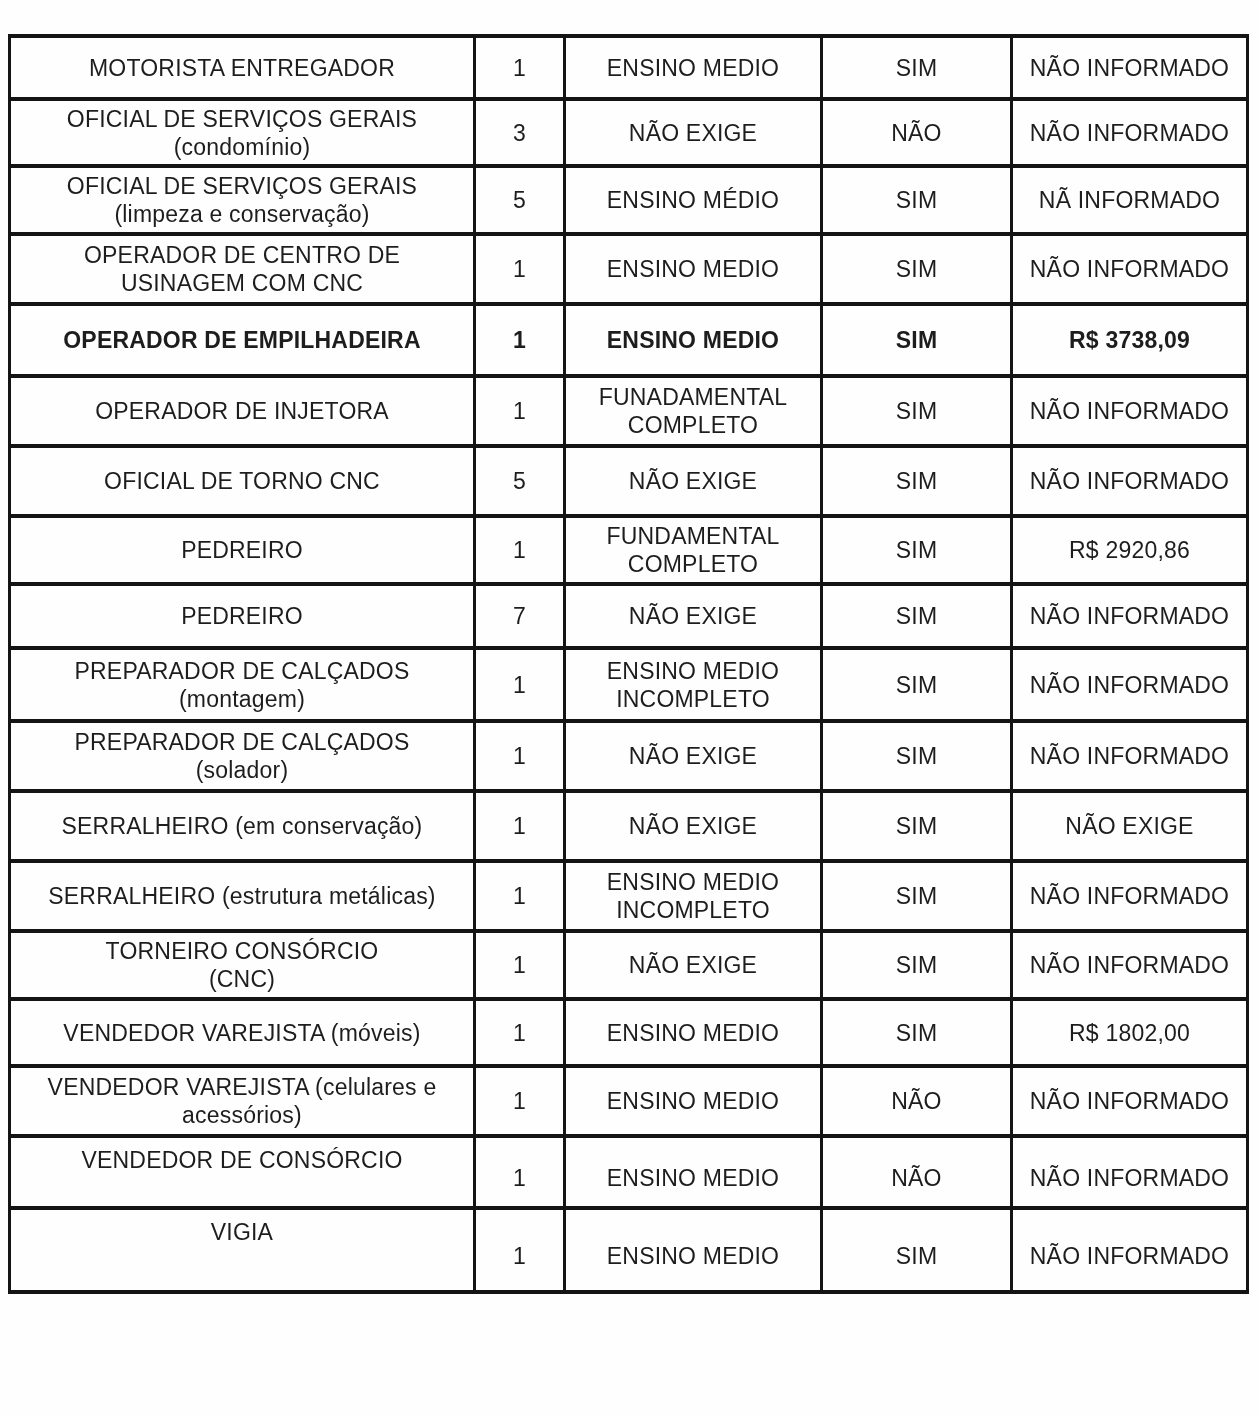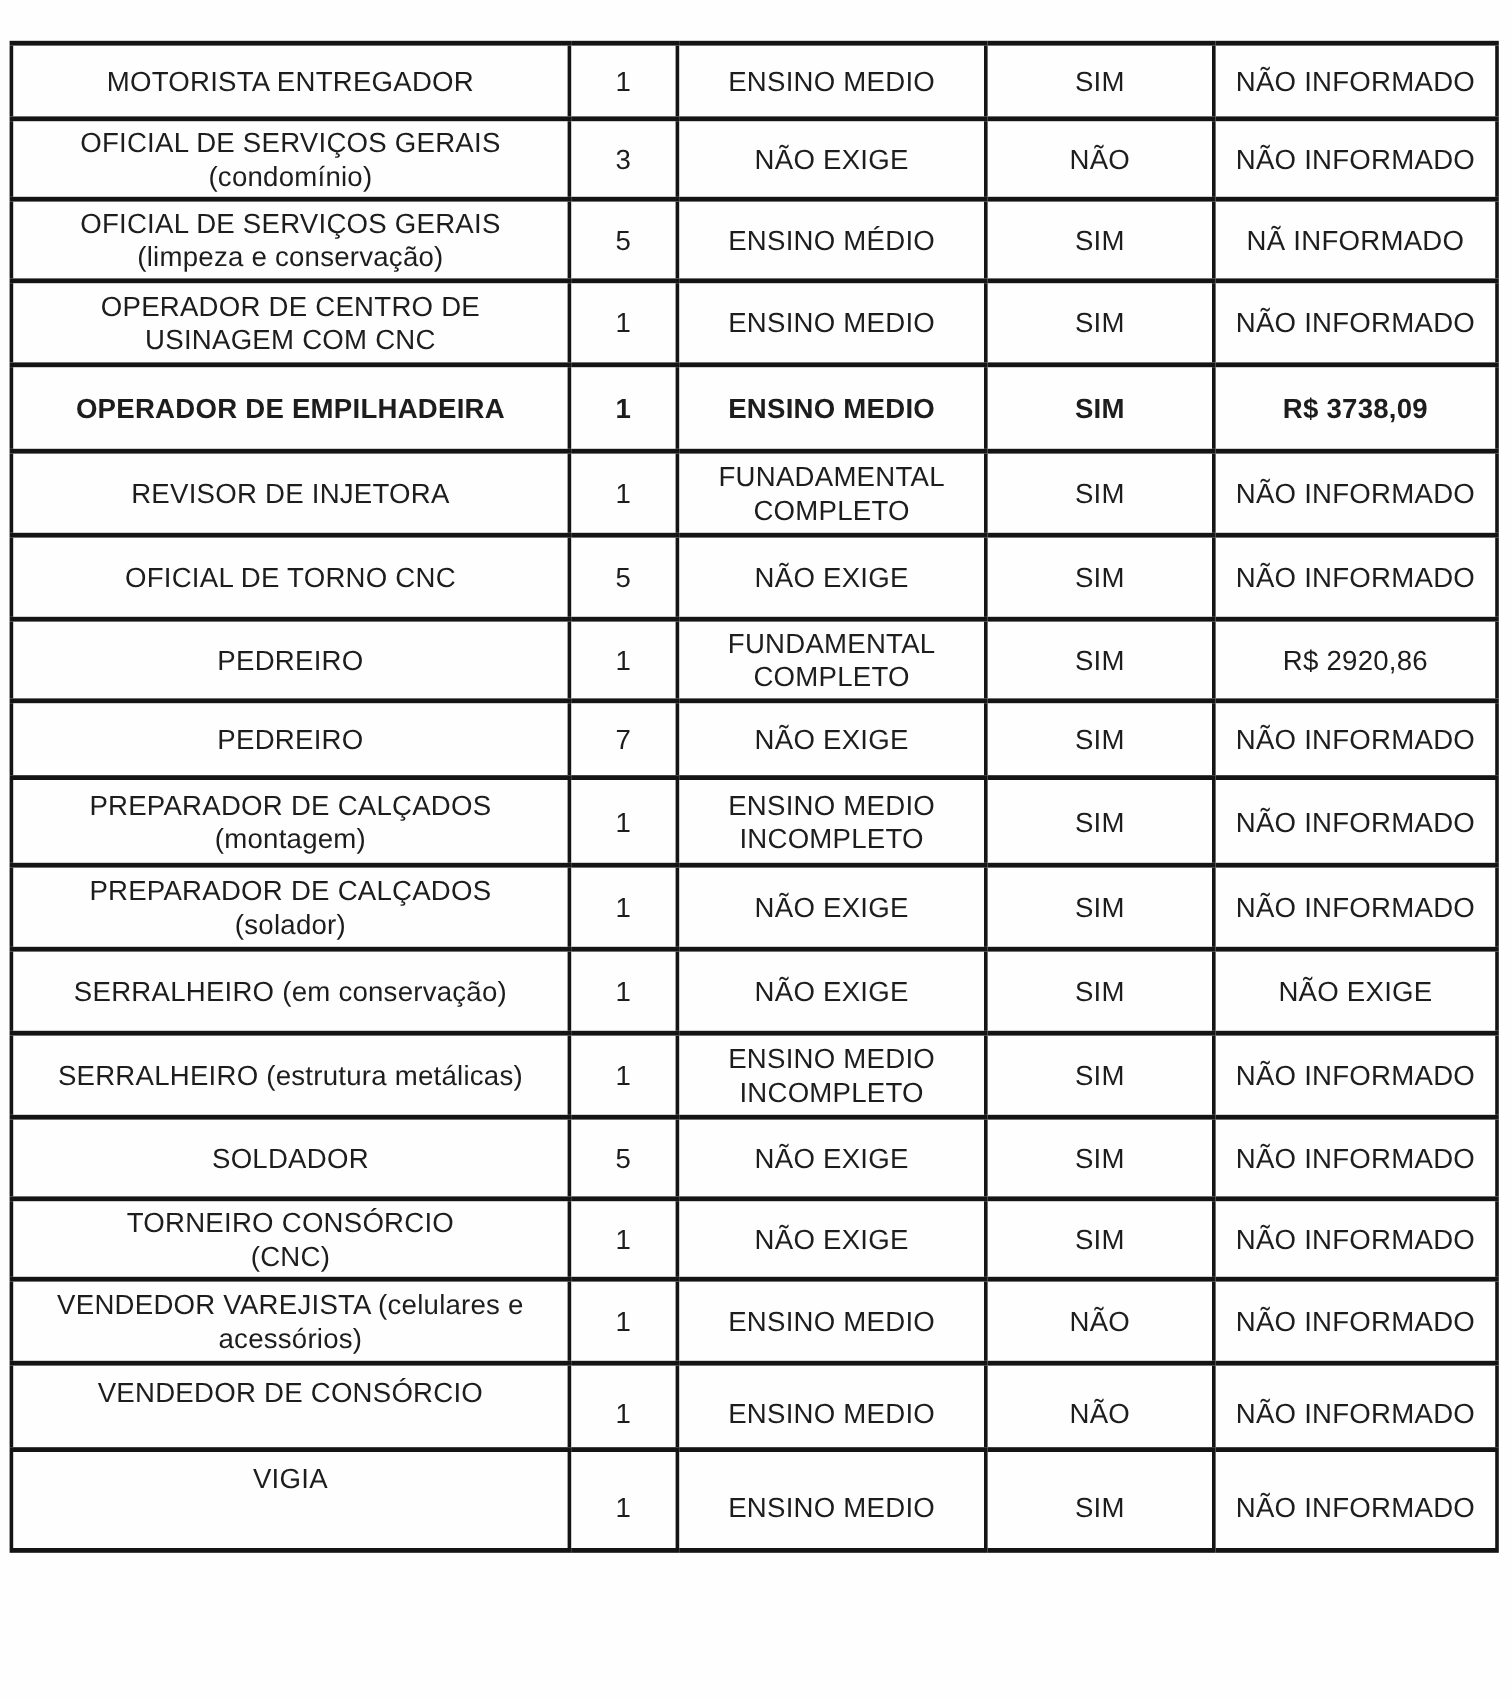--- a/index.html
+++ b/index.html
@@ -121,21 +121,21 @@
     <td>NÃO INFORMADO</td>
   </tr>
         <tr>
     <td>OPERADOR DE EMPILHADEIRA</td>
     <td>1</td>
     <td>ENSINO MEDIO</td>
     <td>SIM</td>
     <td>R$ 3738,09</td>
   </tr>
         <tr>
-    <td>REVISOR DE INJETORA</td>
+    <td>OPERADOR DE INJETORA</td>
     <td>1</td>
     <td>FUNADAMENTAL
 COMPLETO</td>
     <td>SIM</td>
     <td>NÃO INFORMADO</td>
   </tr>
         <tr>
     <td>OFICIAL DE TORNO CNC</td>
     <td>5</td>
     <td>NÃO EXIGE</td>
@@ -183,33 +183,33 @@
   </tr>
         <tr>
     <td>SERRALHEIRO (estrutura metálicas)</td>
     <td>1</td>
     <td>ENSINO MEDIO
 INCOMPLETO</td>
     <td>SIM</td>
     <td>NÃO INFORMADO</td>
   </tr>
         <tr>
-    <td>SOLDADOR</td>
-    <td>5</td>
-    <td>NÃO EXIGE</td>
-    <td>SIM</td>
-    <td>NÃO INFORMADO</td>
-  </tr>
-        <tr>
     <td>TORNEIRO CONSÓRCIO
 (CNC)</td>
     <td>1</td>
     <td>NÃO EXIGE</td>
     <td>SIM</td>
     <td>NÃO INFORMADO</td>
+  </tr>
+        <tr>
+    <td>VENDEDOR VAREJISTA (móveis)</td>
+    <td>1</td>
+    <td>ENSINO MEDIO</td>
+    <td>SIM</td>
+    <td>R$ 1802,00</td>
   </tr>
         <tr>
     <td>VENDEDOR VAREJISTA (celulares e
 acessórios)</td>
     <td>1</td>
     <td>ENSINO MEDIO</td>
     <td>NÃO</td>
     <td>NÃO INFORMADO</td>
   </tr>
         <tr>

